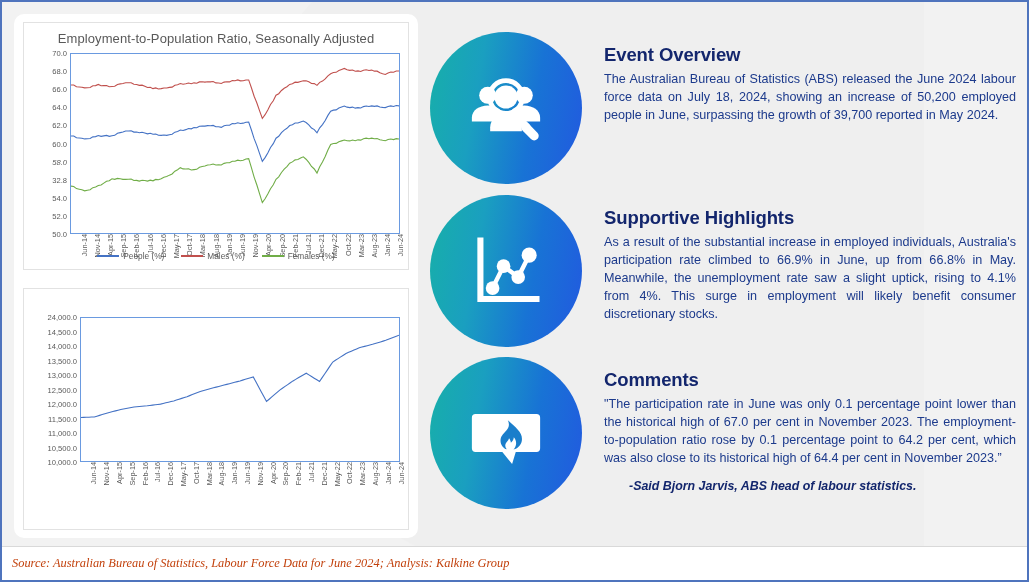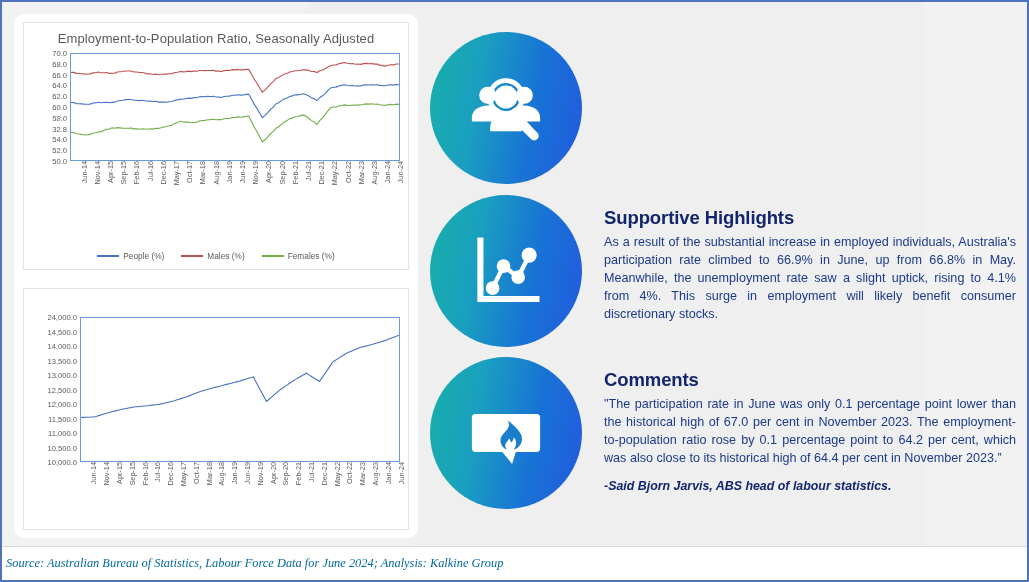--- a/index.html
+++ b/index.html
@@ -116,53 +116,53 @@
     margin-bottom: 4px; letter-spacing: -.1px;
   }
   .sec-body {
     font-size: 12.6px; color: #1f3a93;
     color: #1c3a8c;
     line-height: 1.43;
     text-align: justify;
   }
   .attrib {
     font-size: 12.4px; font-weight: bold; font-style: italic;
-    color: #13266d; margin-top: 12px;
+    color: #13266d; margin-top: 12px; margin-left: 25px;
   }
 
   
   .footer {
     position: absolute;
     left: 0; bottom: 0; width: 100%; height: 34px;
     background: #ffffff;
     border-top: 1px solid #d9d9d9;
     display: flex; align-items: center;
     z-index: 6;
   }
   .footer span {
     font-family: "Liberation Serif", serif;
     font-style: italic;
     font-size: 12.4px;
-    color: #0369a1;
-    padding-left: 4px;
+    color: #c2410c;
+    padding-left: 10px;
   }
 </style>
 </head>
 <body>
 
 <div id="infographic">
 
   <div class="bg-blob2"></div>
   <div class="bg-blob"></div>
 
   <div class="charts-card">
 
     <div class="chart-box one">
       <div class="chart-title">Employment-to-Population Ratio, Seasonally Adjusted</div>
-      <div class="plot-wrap" id="plot0" style="position:absolute;left:46px;top:30px;right:8px;height:108px;">
+      <div class="plot-wrap" id="plot0" style="position:absolute;left:46px;top:30px;right:8px;height:181px;">
         <div class="plot-area" style="left:0;top:0;right:0;bottom:0;"></div>
         <svg id="svg0" viewBox="0 0 100 100" preserveAspectRatio="none" style="position:absolute;left:1px;top:1px;width:calc(100% - 2px);height:calc(100% - 2px);">
             <polyline points="0.00,45.79 0.83,45.85 1.67,46.79 2.50,46.93 3.33,47.08 4.17,47.44 5.00,47.36 5.83,47.25 6.67,46.28 7.50,46.15 8.33,45.51 9.17,46.00 10.00,45.75 10.83,45.47 11.67,46.02 12.50,45.68 13.33,45.44 14.17,44.30 15.00,43.91 15.83,43.62 16.67,43.04 17.50,42.98 18.33,42.86 19.17,43.63 20.00,43.60 20.83,44.00 21.67,43.70 22.50,44.10 23.33,44.61 24.17,44.28 25.00,44.85 25.83,44.66 26.67,45.41 27.50,45.44 28.33,45.28 29.17,45.47 30.00,45.07 30.83,44.82 31.67,43.67 32.50,43.26 33.33,42.50 34.17,42.70 35.00,42.26 35.83,41.60 36.67,41.82 37.50,41.11 38.33,41.23 39.17,40.38 40.00,40.21 40.83,40.31 41.67,40.02 42.50,40.08 43.33,39.90 44.17,40.63 45.00,40.68 45.83,41.00 46.67,40.10 47.50,39.79 48.33,39.78 49.17,38.89 50.00,38.93 50.83,38.39 51.67,38.82 52.50,38.64 53.33,38.09 54.17,37.99 55.00,42.47 55.83,47.28 56.67,51.17 57.50,55.68 58.33,60.01 59.17,57.90 60.00,55.26 60.83,52.23 61.67,50.09 62.50,47.03 63.33,45.99 64.17,43.98 65.00,42.52 65.83,41.51 66.67,40.00 67.50,39.48 68.33,38.54 69.17,38.53 70.00,37.95 70.83,37.47 71.67,38.30 72.50,39.58 73.33,41.35 74.17,42.23 75.00,44.01 75.83,41.24 76.67,39.43 77.50,37.13 78.33,34.29 79.17,32.01 80.00,31.37 80.83,31.24 81.67,30.18 82.50,29.62 83.33,29.04 84.17,29.70 85.00,29.96 85.83,29.66 86.67,30.25 87.50,29.95 88.33,30.14 89.17,29.38 90.00,29.03 90.83,29.30 91.67,28.99 92.50,29.28 93.33,28.99 94.17,29.61 95.00,29.80 95.83,29.93 96.67,29.30 97.50,28.99 98.33,29.32 99.17,28.78 100.00,29.00" fill="none" stroke="#4472C4" stroke-width="1.1" vector-effect="non-scaling-stroke"></polyline>
             <polyline points="0.00,17.29 0.83,17.35 1.67,18.29 2.50,18.43 3.33,18.58 4.17,18.94 5.00,18.86 5.83,18.75 6.67,17.78 7.50,17.65 8.33,17.01 9.17,17.70 10.00,17.65 10.83,17.57 11.67,18.32 12.50,18.18 13.33,18.04 14.17,17.00 15.00,16.71 15.83,16.52 16.67,16.04 17.50,16.08 18.33,16.06 19.17,16.93 20.00,17.00 20.83,17.50 21.67,17.40 22.50,18.00 23.33,18.71 24.17,18.58 25.00,19.35 25.83,18.96 26.67,19.51 27.50,19.34 28.33,18.98 29.17,18.97 30.00,18.67 30.83,18.52 31.67,17.47 32.50,17.16 33.33,16.50 34.17,16.90 35.00,16.66 35.83,16.20 36.67,16.62 37.50,16.11 38.33,16.33 39.17,15.58 40.00,15.51 40.83,15.71 41.67,15.52 42.50,15.58 43.33,15.40 44.17,16.13 45.00,16.18 45.83,16.50 46.67,15.70 47.50,15.49 48.33,15.58 49.17,14.79 50.00,14.93 50.83,14.49 51.67,15.02 52.50,14.94 53.33,14.49 54.17,14.49 55.00,18.87 55.83,23.58 56.67,27.37 57.50,31.78 58.33,36.01 59.17,33.90 60.00,31.26 60.83,28.23 61.67,26.09 62.50,23.03 63.33,22.19 64.17,20.38 65.00,19.12 65.83,18.31 66.67,17.00 67.50,16.58 68.33,15.74 69.17,15.83 70.00,15.35 70.83,14.97 71.67,15.00 72.50,15.48 73.33,16.45 74.17,16.53 75.00,17.51 75.83,15.84 76.67,15.13 77.50,13.93 78.33,12.19 79.17,11.01 80.00,10.37 80.83,10.24 81.67,9.18 82.50,8.62 83.33,8.04 84.17,8.80 85.00,9.16 85.83,8.96 86.67,9.65 87.50,9.45 88.33,9.74 89.17,9.08 90.00,8.83 90.83,9.20 91.67,8.99 92.50,9.58 93.33,9.59 94.17,10.51 95.00,11.00 95.83,11.43 96.67,10.60 97.50,10.09 98.33,10.22 99.17,9.48 100.00,9.50" fill="none" stroke="#C0504D" stroke-width="1.1" vector-effect="non-scaling-stroke"></polyline>
             <polyline points="0.00,73.79 0.83,74.05 1.67,75.19 2.50,75.53 3.33,75.88 4.17,76.44 5.00,76.16 5.83,75.85 6.67,74.68 7.50,74.35 8.33,73.51 9.17,73.20 10.00,72.15 10.83,71.07 11.67,70.82 12.50,69.68 13.33,70.04 14.17,69.50 15.00,69.71 15.83,70.02 16.67,70.04 17.50,69.98 18.33,69.86 19.17,70.63 20.00,70.60 20.83,71.00 21.67,70.50 22.50,70.70 23.33,71.01 24.17,70.48 25.00,70.85 25.83,70.06 26.67,70.21 27.50,69.64 28.33,68.88 29.17,68.47 30.00,67.67 30.83,67.02 31.67,65.47 32.50,64.66 33.33,63.50 34.17,64.20 35.00,64.26 35.83,64.10 36.67,64.82 37.50,64.61 38.33,64.43 39.17,63.28 40.00,62.81 40.83,62.61 41.67,62.02 42.50,61.88 43.33,61.50 44.17,62.03 45.00,61.88 45.83,62.00 46.67,61.10 47.50,60.79 48.33,60.78 49.17,59.89 50.00,59.93 50.83,59.29 51.67,59.62 52.50,59.34 53.33,58.69 54.17,58.49 55.00,63.47 55.83,68.78 56.67,73.17 57.50,78.18 58.33,83.01 59.17,80.90 60.00,78.26 60.83,75.23 61.67,73.09 62.50,70.03 63.33,68.59 64.17,66.18 65.00,64.32 65.83,62.91 66.67,61.00 67.50,60.28 68.33,59.14 69.17,58.93 70.00,58.15 70.83,57.47 71.67,58.80 72.50,60.58 73.33,62.85 74.17,64.23 75.00,66.51 75.83,62.94 76.67,60.33 77.50,57.23 78.33,53.59 79.17,50.51 80.00,49.97 80.83,49.94 81.67,48.98 82.50,48.52 83.33,48.04 84.17,48.50 85.00,48.56 85.83,48.06 86.67,48.45 87.50,47.95 88.33,48.14 89.17,47.38 90.00,47.03 90.83,47.30 91.67,46.99 92.50,47.38 93.33,47.19 94.17,47.91 95.00,48.20 95.83,48.43 96.67,47.80 97.50,47.49 98.33,47.82 99.17,47.28 100.00,47.50" fill="none" stroke="#70AD47" stroke-width="1.1" vector-effect="non-scaling-stroke"></polyline>
           </svg>
       <div class="ylab" style="top: 0%;">70.0</div>
           <div class="ylab" style="top: 10%;">68.0</div>
           <div class="ylab" style="top: 20%;">66.0</div>
           <div class="ylab" style="top: 30%;">64.0</div>
@@ -273,20 +273,24 @@
             <circle cx="47" cy="21.5" r="7"></circle>
             <path d="M34 40c0-6 6-10 13-10s13 4 13 10v3H34z"></path>
             <circle cx="32" cy="23" r="9.5"></circle>
             <path d="M19 48c0-7 6-12 13-12s13 5 13 12v3H19z"></path>
             <path d="M32 7.5A15.5 15.5 0 1 0 32 38.5 15.5 15.5 0 1 0 32 7.5zm0 4a11.5 11.5 0 1 1 0 23 11.5 11.5 0 0 1 0-23z"></path>
             <rect x="42.5" y="37" width="6.5" height="15" rx="3.2" transform="rotate(-45 45.7 44.5)"></rect>
             <rect x="48" y="43" width="7.5" height="17" rx="3.7" transform="rotate(-45 51.7 51.5)"></rect>
           </g>
         </svg>
       </div>
+      <div class="sec-text">
+        <div class="sec-head">Event Overview</div>
+        <div class="sec-body">The Australian Bureau of Statistics (ABS) released the June 2024 labour force data on July 18, 2024, showing an increase of 50,200 employed people in June, surpassing the growth of 39,700 reported in May 2024.</div>
+      </div>
     </div>
 
     <div class="section sec2">
       <div class="circle">
         <svg viewBox="0 0 64 64">
           <g fill="none" stroke="#ffffff" stroke-width="5" stroke-linecap="square">
             <path d="M11 7 V55 H57"></path>
           </g>
           <g fill="none" stroke="#ffffff" stroke-width="3.6">
             <path d="M21 46 L30 28 L42 37 L51 19"></path>

